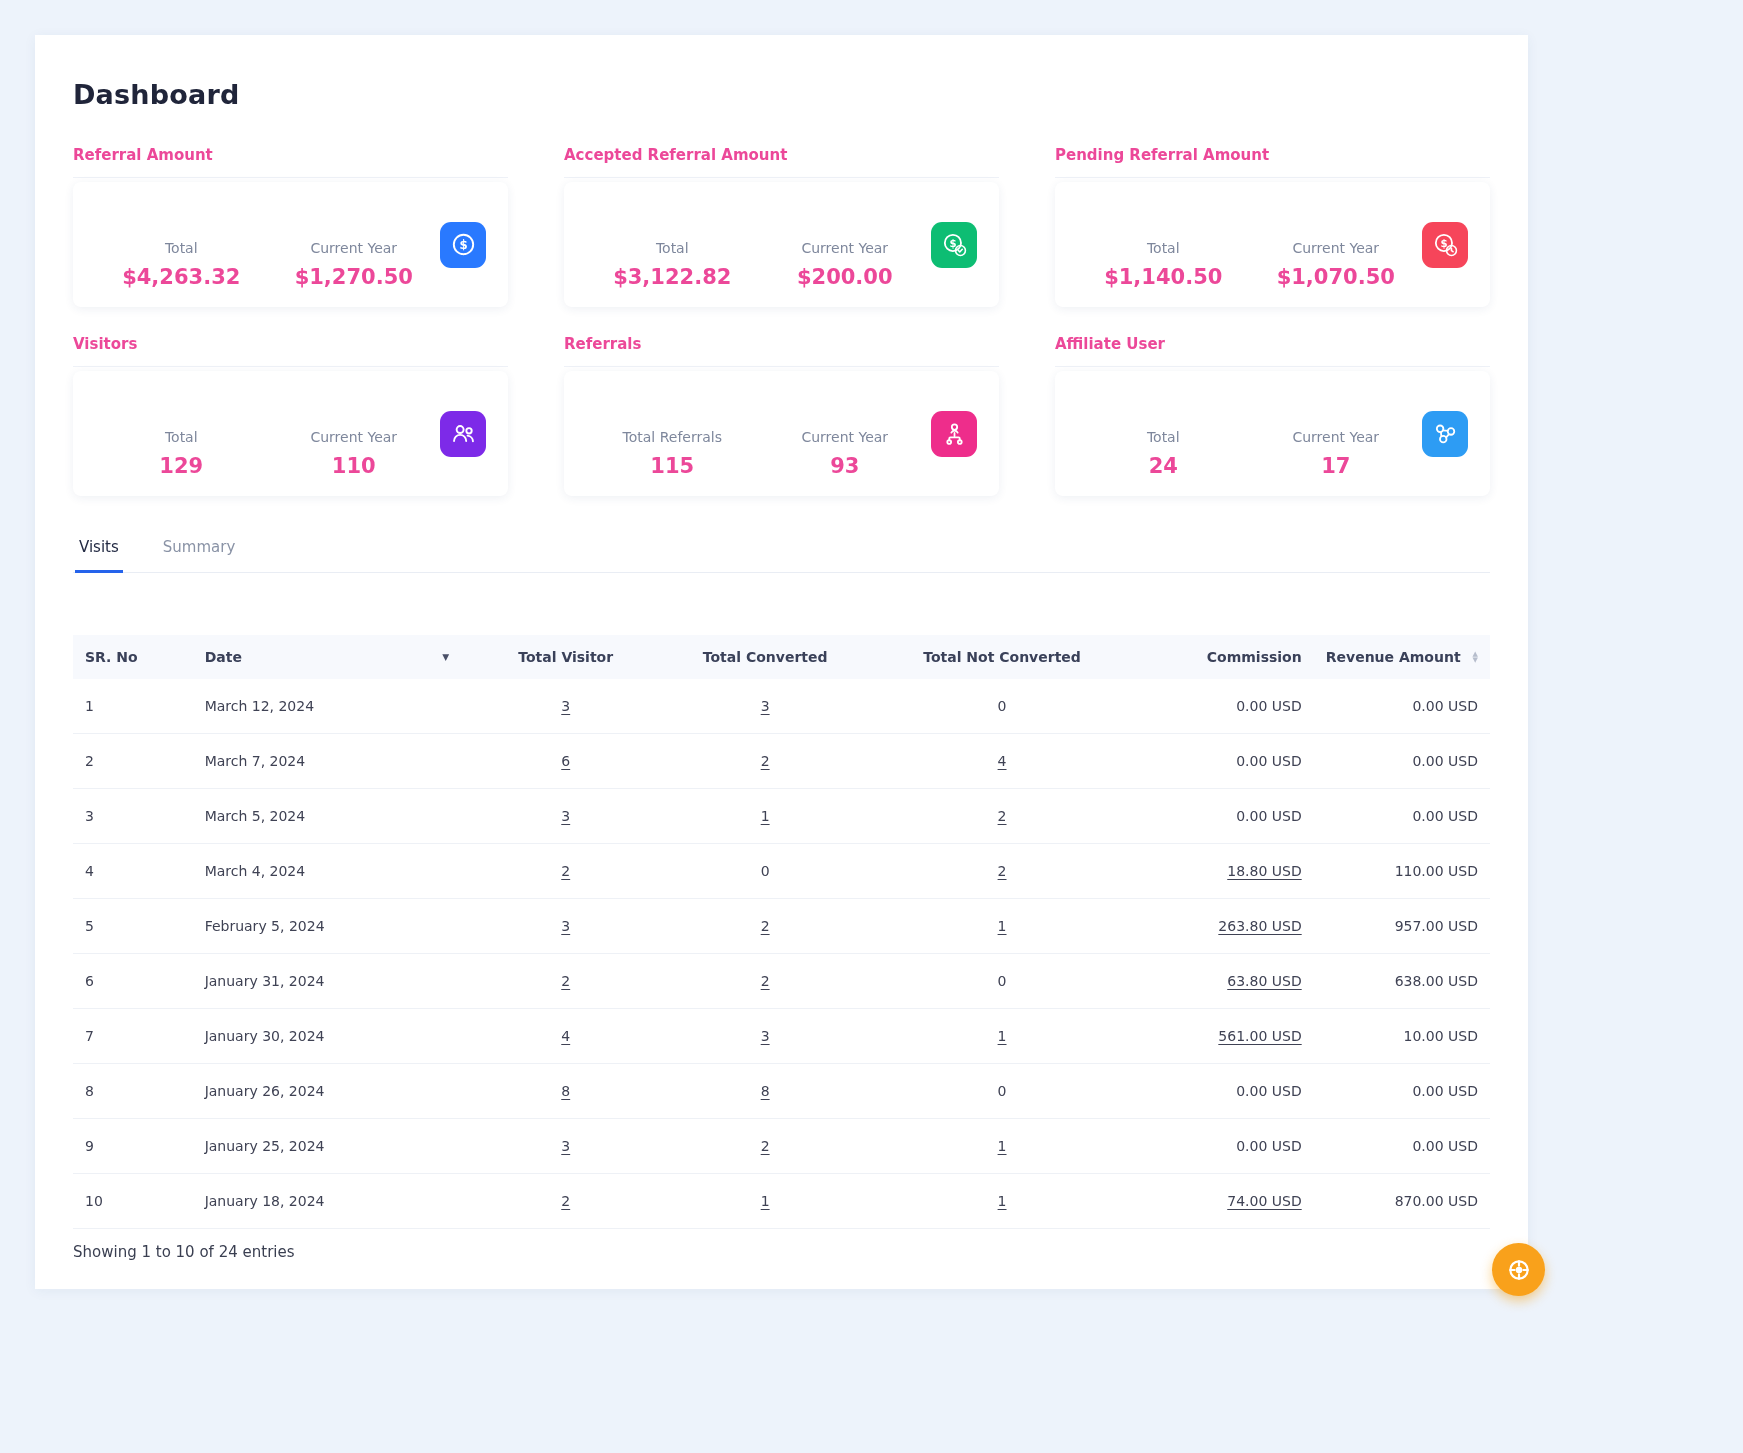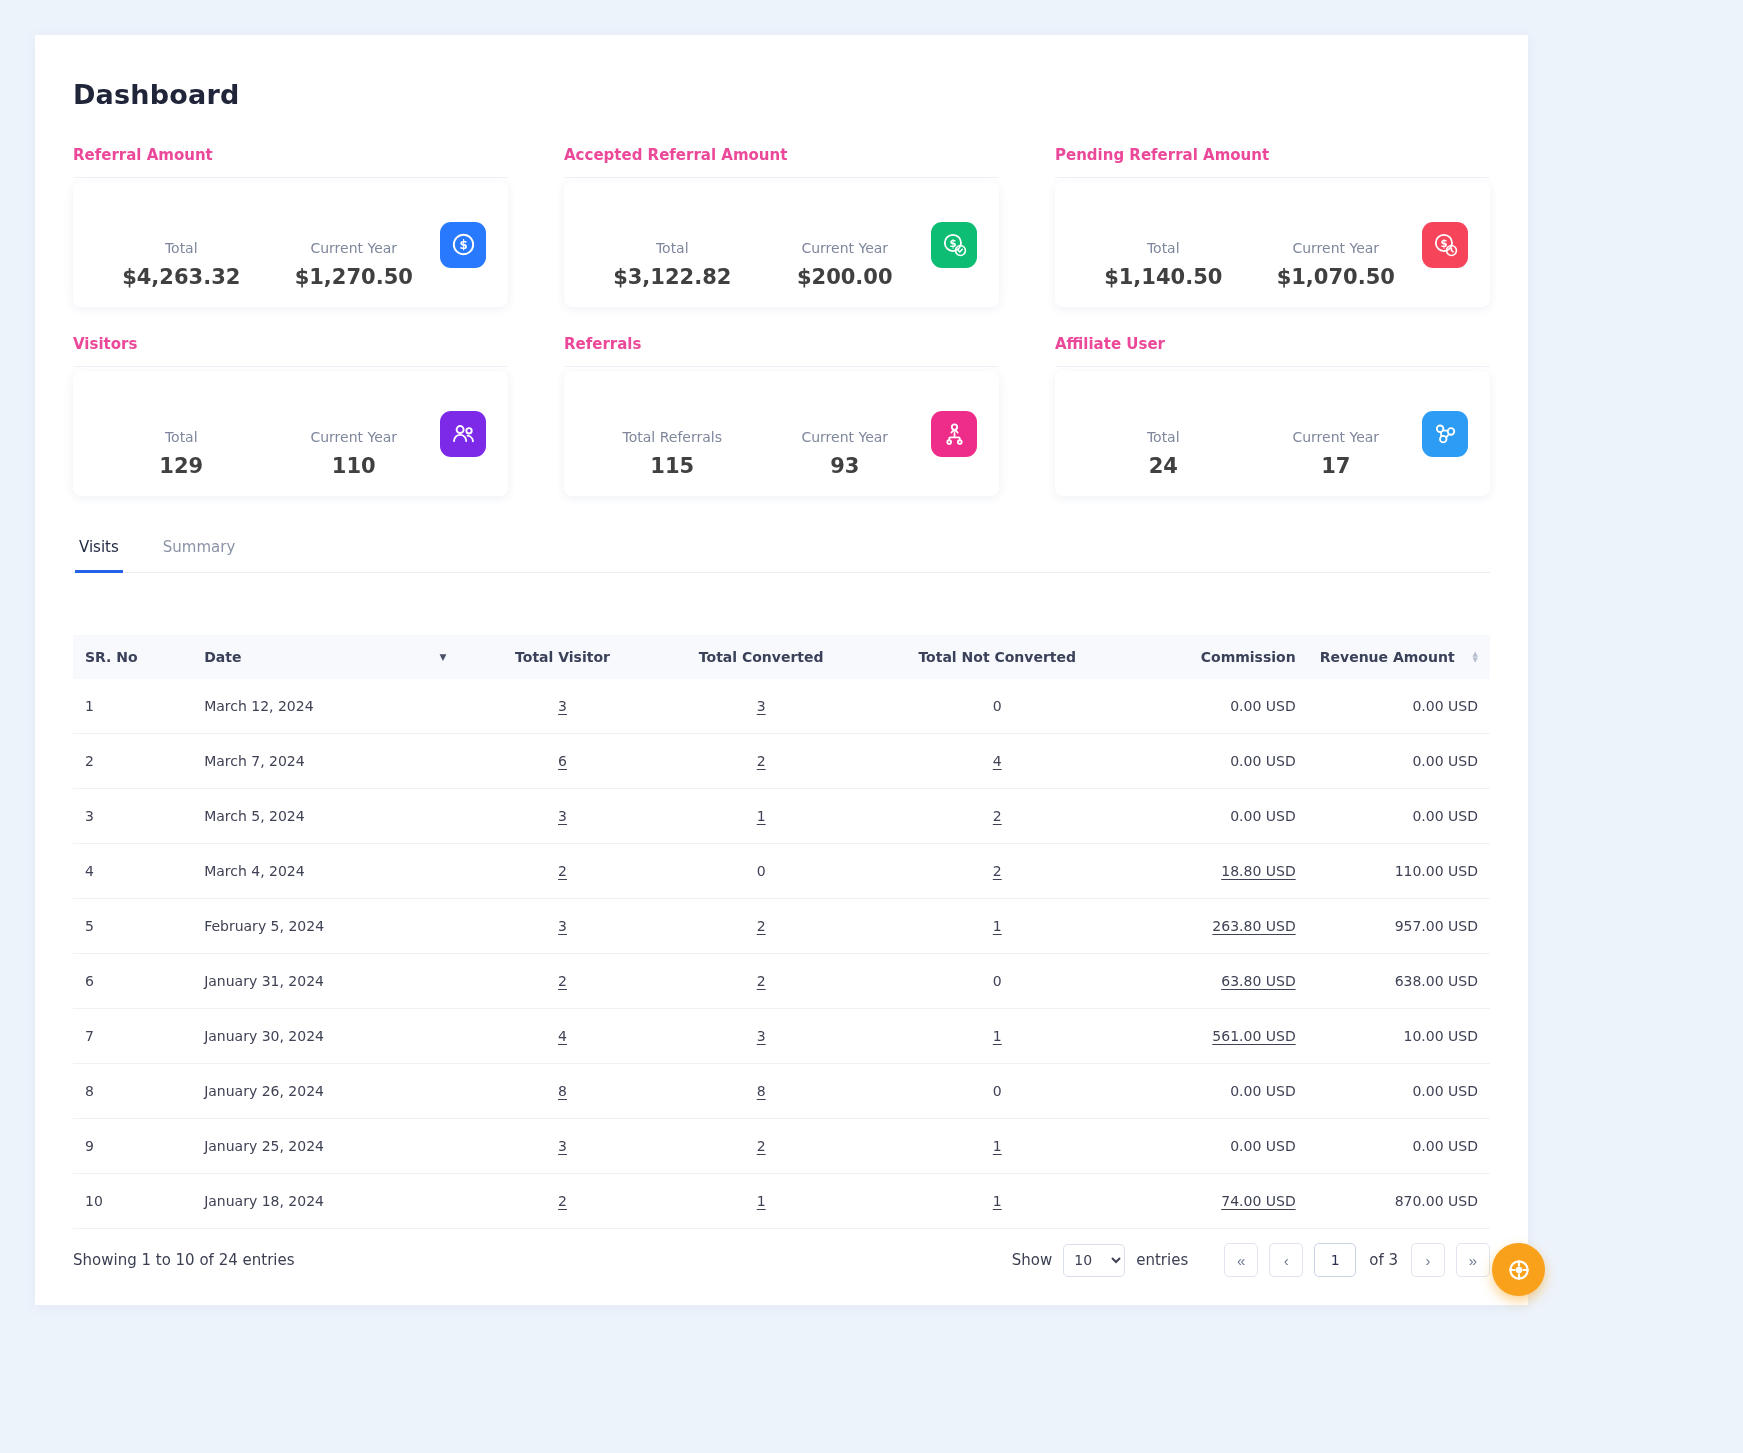--- a/index.html
+++ b/index.html
@@ -47,21 +47,21 @@
     align-items: center;
     justify-content: space-between;
     padding: 18px 22px;
     border-radius: 8px;
     box-shadow: 0 2px 10px rgba(40, 60, 120, 0.08);
     margin-top: 4px;
     background: #fff;
   }
   .stat-col { flex: 1; text-align: center; }
   .stat-label { font-size: 14px; color: #7e879c; margin-bottom: 9px; margin-top: 40px; }
-  .stat-value { font-size: 21px; font-weight: 600; color: #404040; }
+  .stat-value { font-size: 21px; font-weight: 600; color: #ec4899; }
   .stat-icon {
     width: 46px; height: 46px;
     flex: 0 0 46px;
     border-radius: 11px;
     display: flex; align-items: center; justify-content: center;
   }
   .stat-icon svg { width: 27px; height: 27px; }
   
   .tabs {
     margin-top: 34px;
@@ -88,21 +88,21 @@
   thead th {
     background: #f7f9fd;
     font-size: 14px;
     font-weight: 600;
     color: #3a4159;
     padding: 14px 12px;
     white-space: nowrap;
   }
   .th-flex { display: flex; align-items: center; }
   .th-between { justify-content: space-between; }
-  .th-right { justify-content: flex-end; gap: 18px; align-items: center; }
+  .th-right { justify-content: flex-end; gap: 12px; align-items: center; }
   .sort-desc { font-size: 9px; color: #4a5068; }
   .sort-stack { display: flex; flex-direction: column; line-height: 6px; }
   .sort-stack span { font-size: 7px; color: #b6bdcc; }
   tbody td {
     font-size: 14px;
     color: #3f4254;
     padding: 19px 12px;
     border-bottom: 1px solid #eef1f6;
   }
   .al { text-align: left; }
@@ -446,34 +446,20 @@
         <td class="ac"><a class="cell-link">1</a></td>
         <td class="ac"><a class="cell-link">1</a></td>
         <td class="ar"><a class="cell-link">74.00 USD</a></td>
         <td class="ar">870.00 USD</td>
       </tr>
     </tbody>
     </table>
 
     <div class="table-footer">
       <div class="showing">Showing 1 to 10 of 24 entries</div>
-      <div class="pager">
-        <span>Show</span>
-        <select class="page-size-select">
-          <option>10</option>
-        </select>
-        <span>entries</span>
-        <span style="width:14px"></span>
-        <button class="pg-btn">«</button>
-        <button class="pg-btn">‹</button>
-        <input class="pg-input" value="1" style="">
-        <span class="of-text">of 3</span>
-        <button class="pg-btn">›</button>
-        <button class="pg-btn">»</button>
-      </div>
     </div>
   </div>
 </div>
 
 <div class="fab" style="background: rgb(249, 161, 27);">
   <span style="display:flex">
     <svg viewBox="0 0 24 24" fill="none" stroke="#fff" stroke-width="2" stroke-linecap="round">
         <circle cx="12" cy="12" r="8"></circle>
         <circle cx="12" cy="12" r="3" fill="#fff" stroke="none"></circle>
         <path d="M12 4v4M12 16v4M4 12h4M16 12h4"></path>

